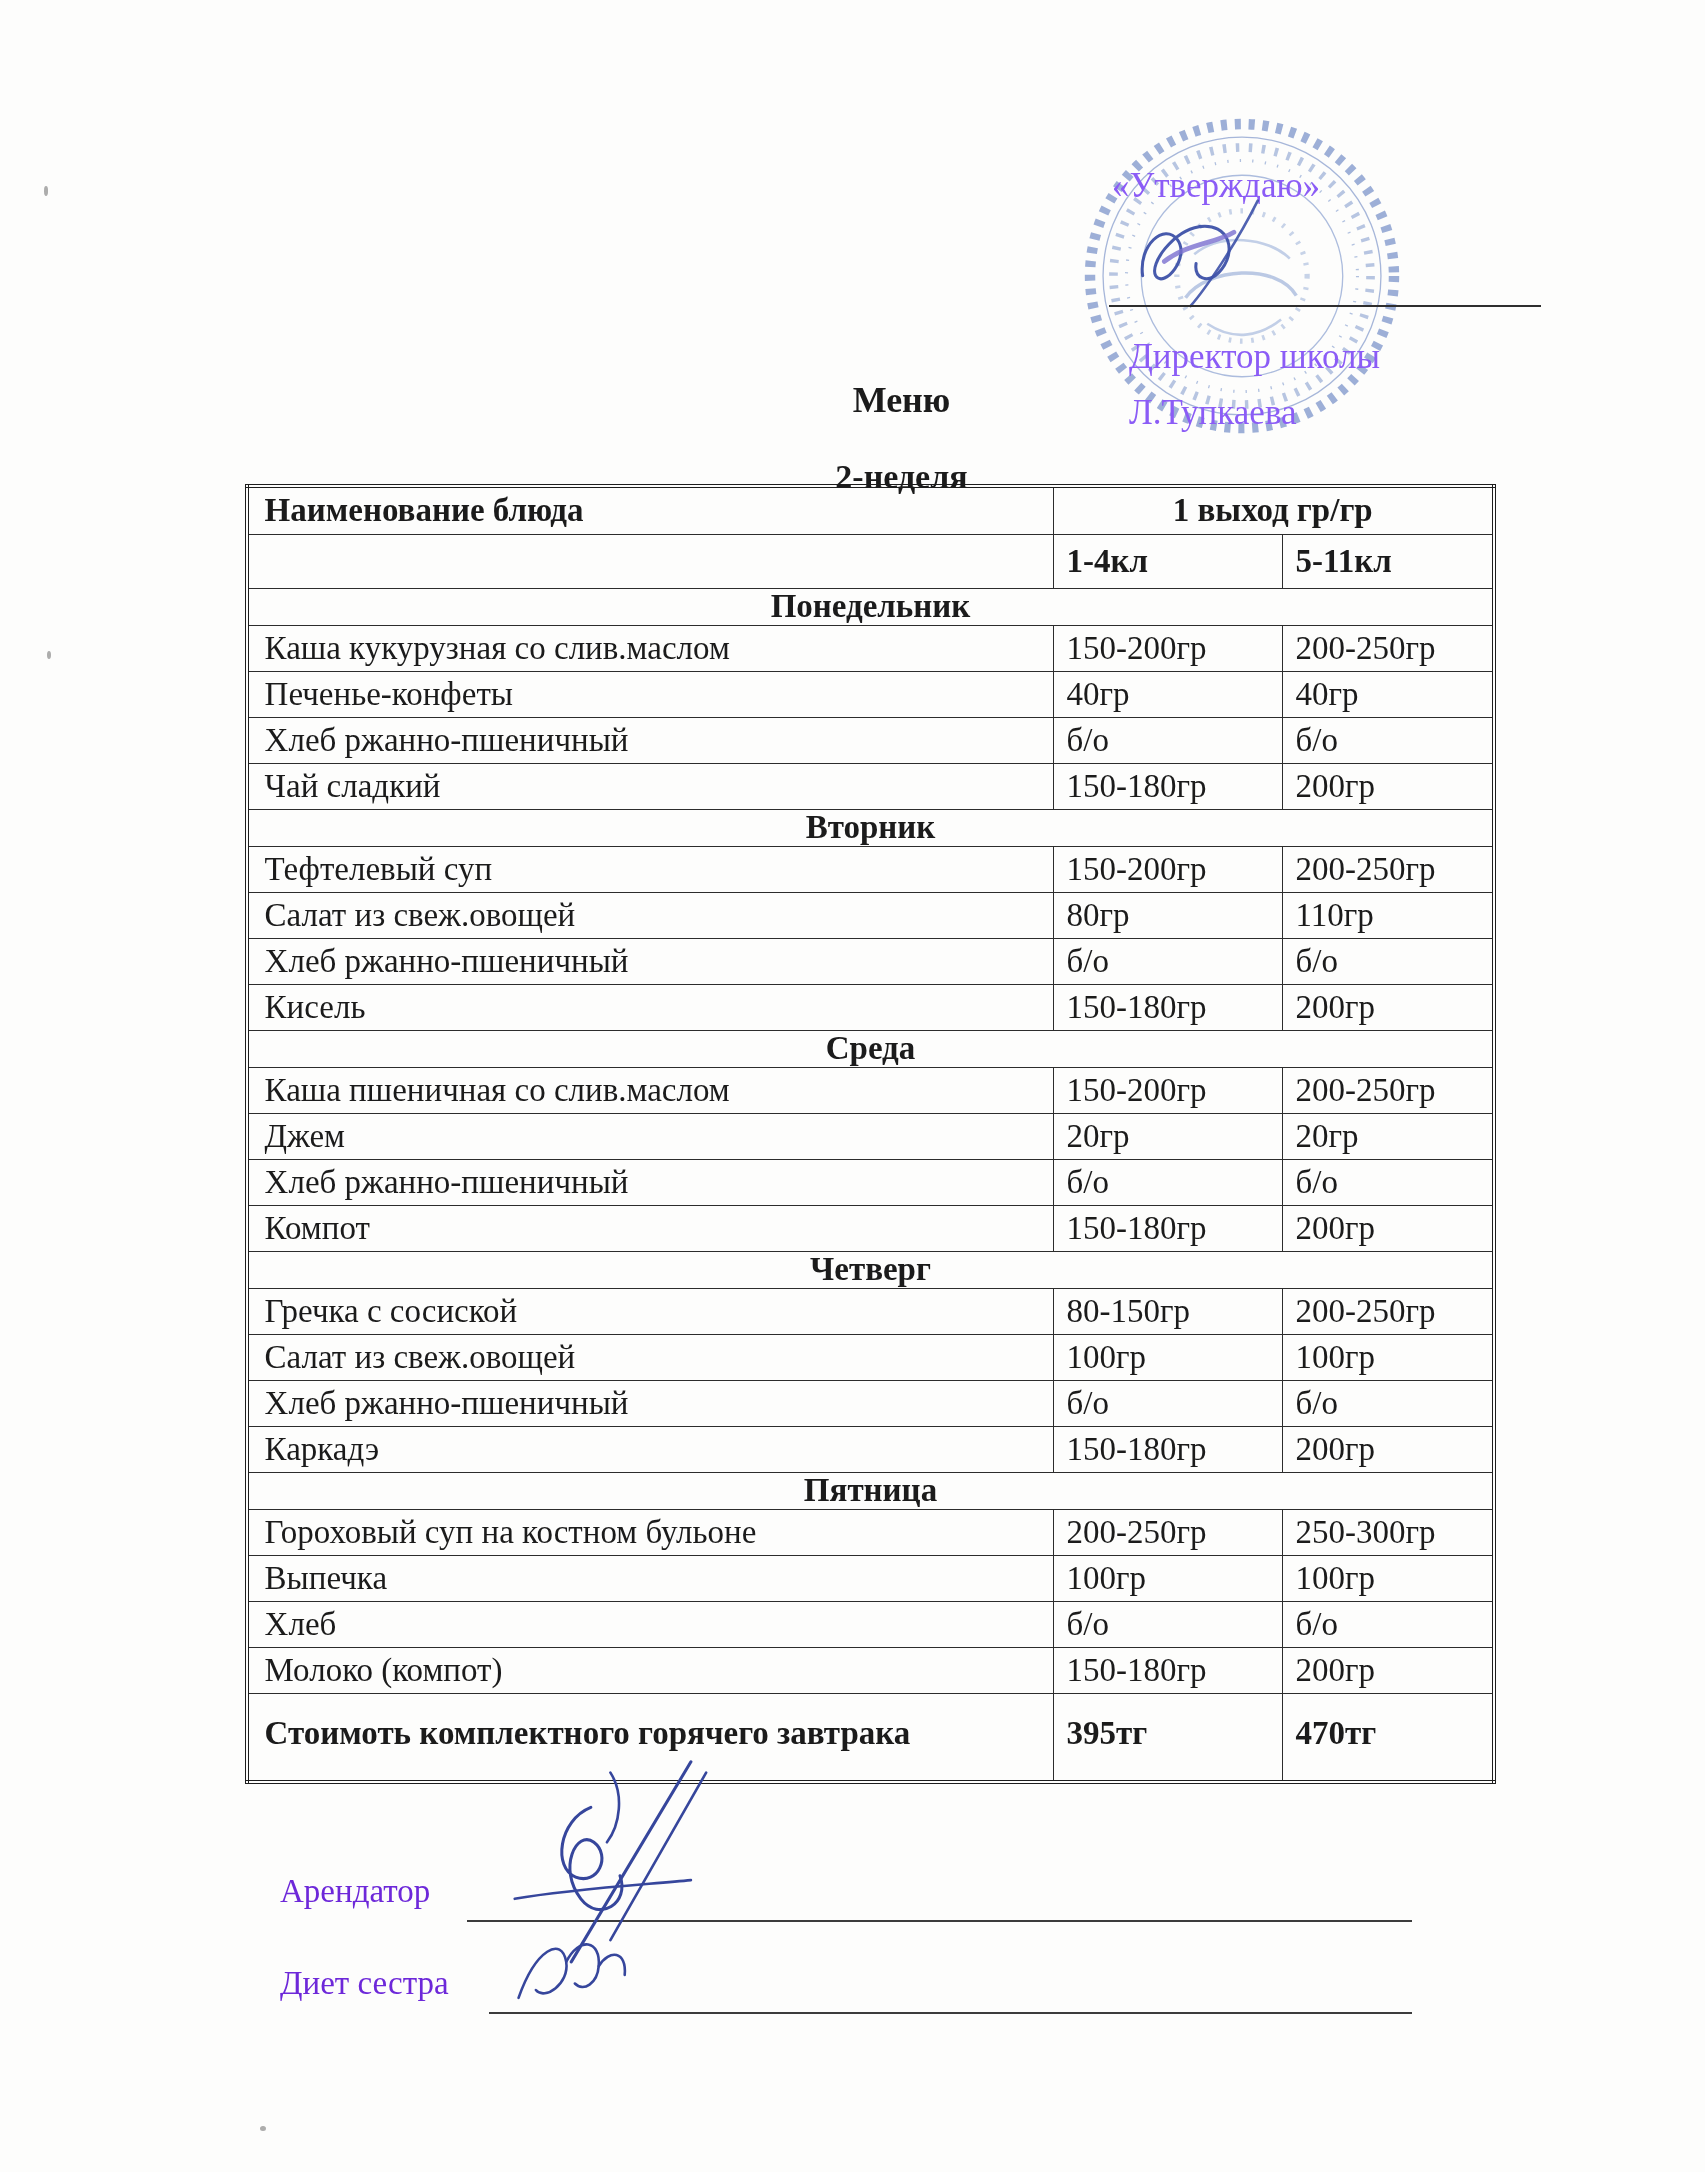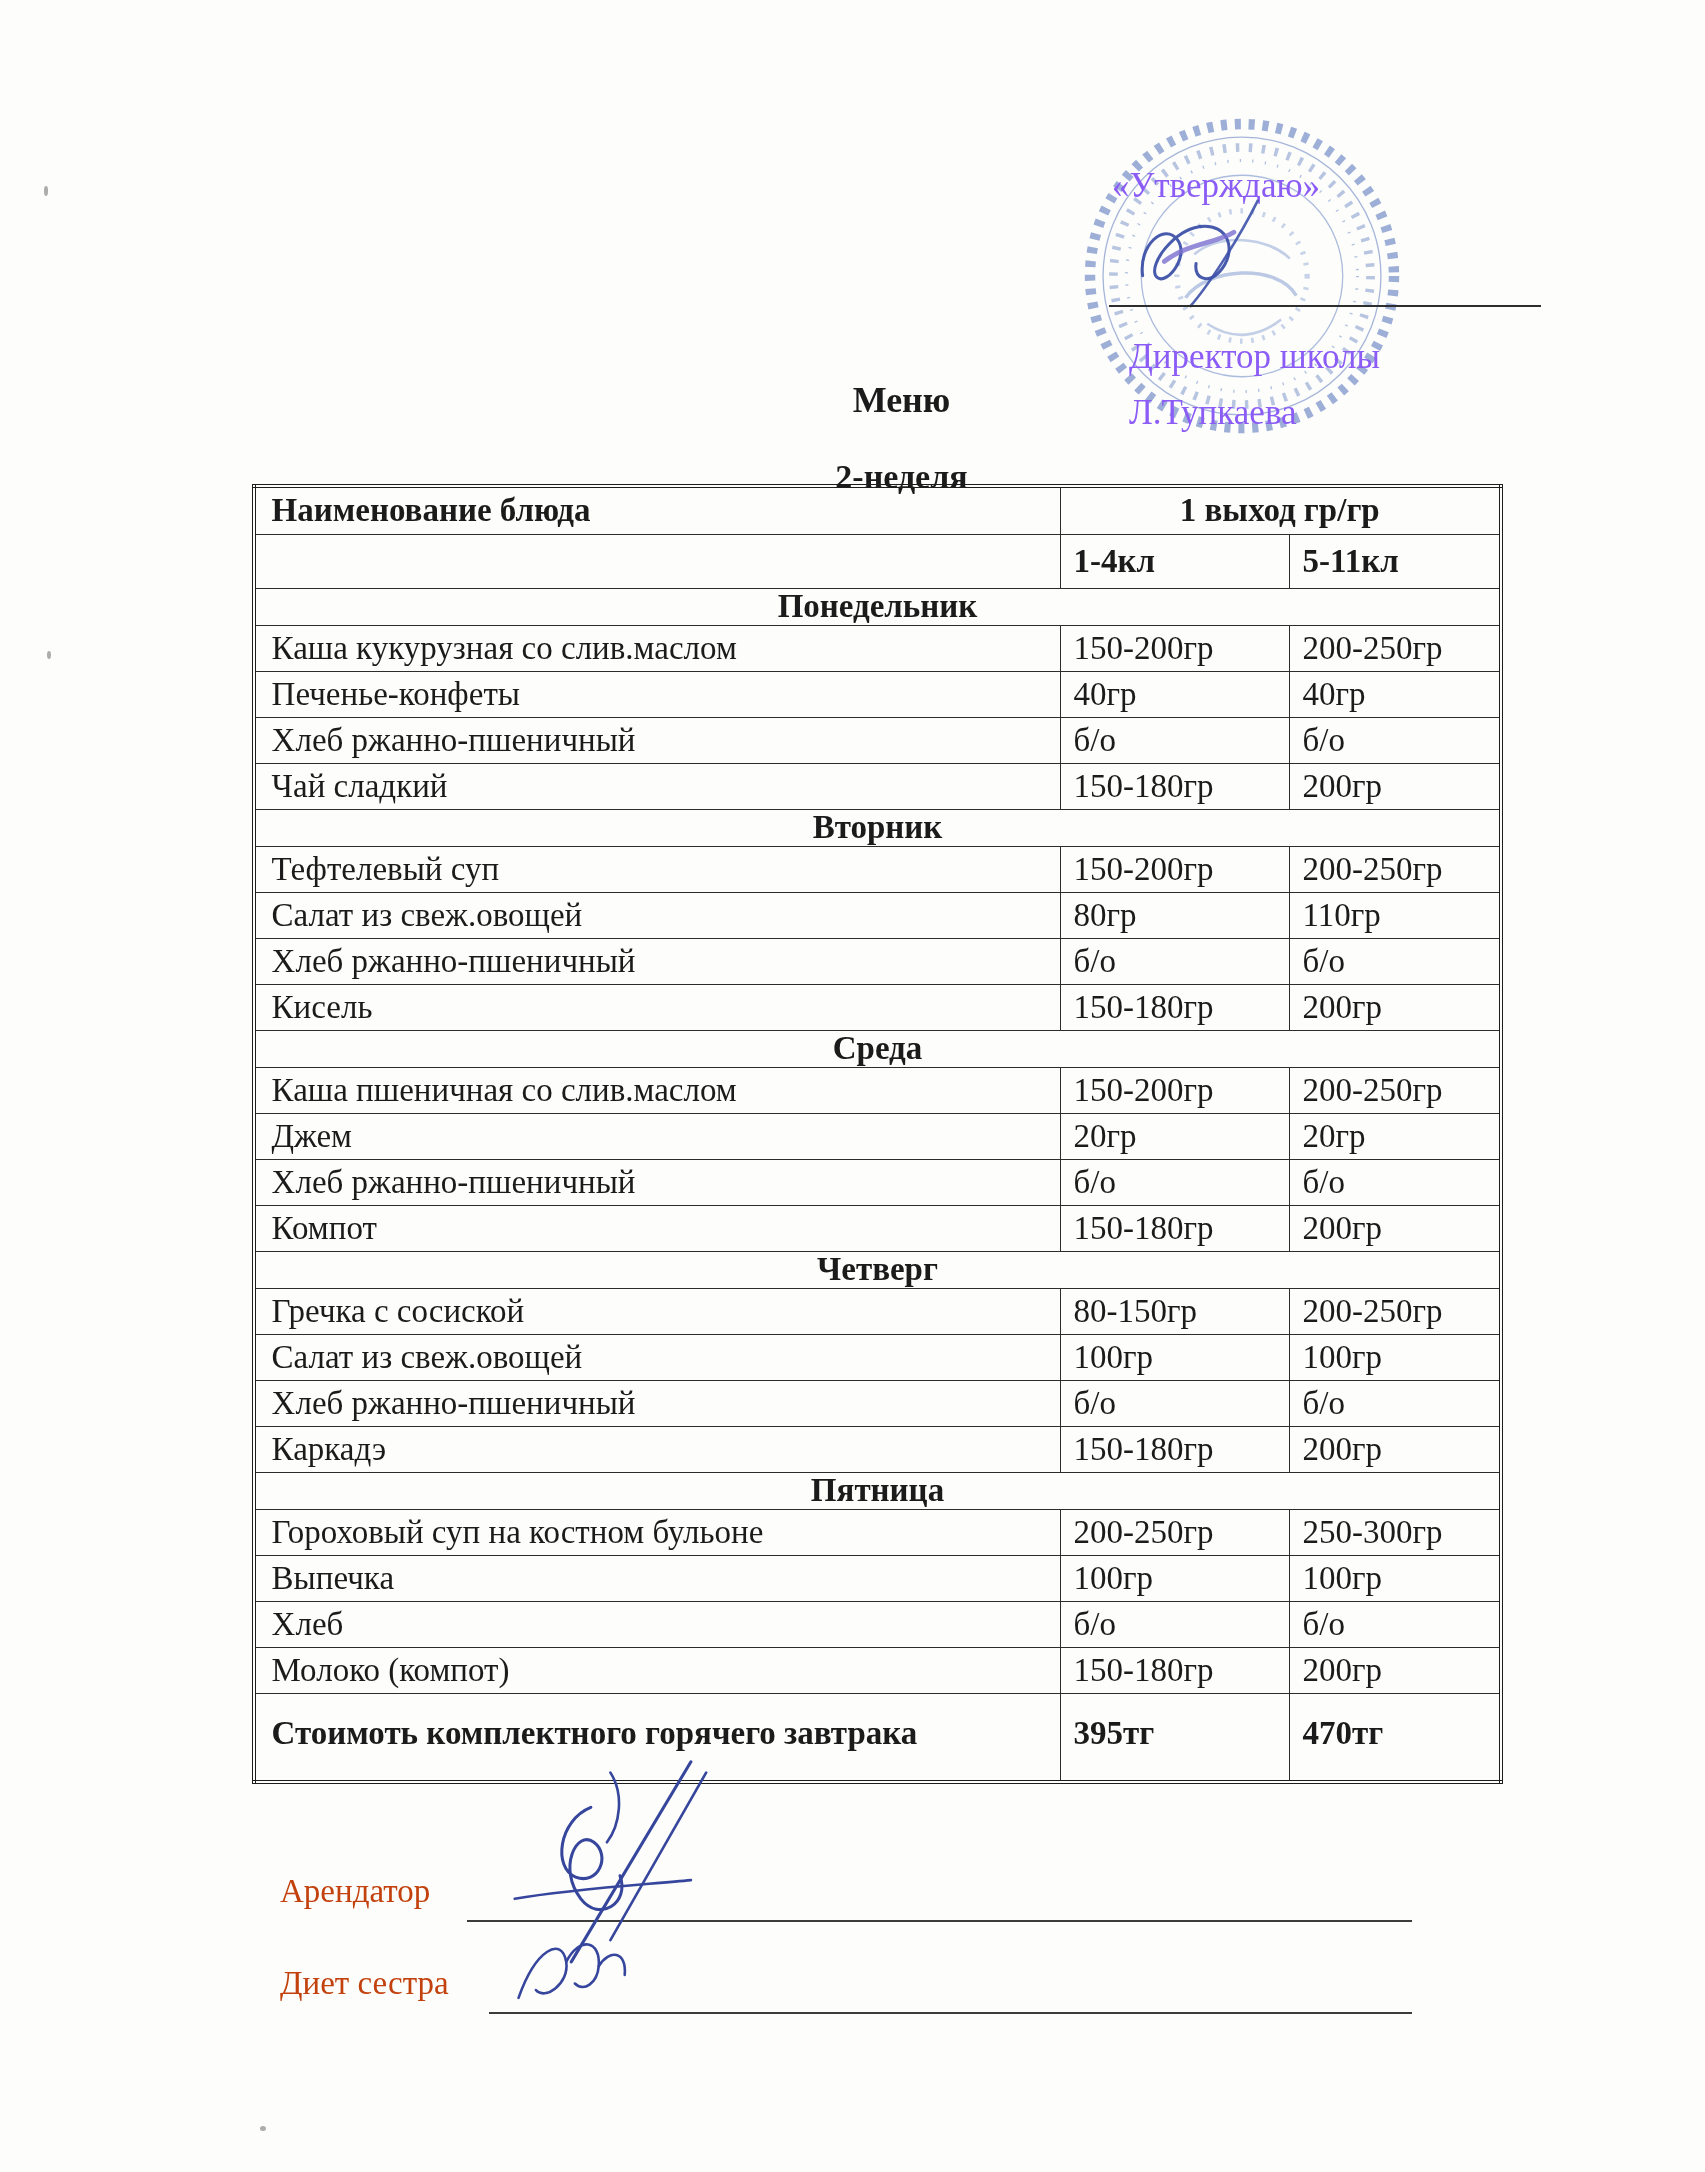--- a/index.html
+++ b/index.html
@@ -21,21 +21,21 @@
   #appr-role{left:1129px;top:338px;}
   #appr-name{left:1129px;top:394px;}
 
   
   .doc-title{left:771px;width:261px;text-align:center;font-weight:bold;white-space:nowrap;}
   #title{top:379px;font-size:36px;}
   #subtitle{top:458px;font-size:34px;}
 
   
   #menu-table{
-    left:252px;top:484px;width:1247px;
+    left:245px;top:484px;width:1247px;
     border-collapse:collapse;table-layout:fixed;
     border:4.8px double #1d1d1d;
   }
   #menu-table td{
     border:1.7px solid #2c2c2c;
     font-size:33px;line-height:1.05;vertical-align:middle;
     overflow:hidden;white-space:nowrap;
   }
   tr.h1{height:48px;}
   tr.h2{height:54px;}
@@ -44,21 +44,21 @@
   tr.cost-row{height:89px;}
   td.c1{padding-left:15.6px;}
   td.c2,td.c3{padding-left:13px;}
   td.th-name{font-weight:bold;font-size:35px;padding-left:15.6px;}
   td.th-span{font-weight:bold;font-size:35px;text-align:center;}
   td.th-sub{font-weight:bold;font-size:34px;padding-left:13px;}
   tr.day-row td{font-weight:bold;font-size:32px;text-align:center;padding:0;}
   tr.cost-row td{font-weight:bold;font-size:32px;vertical-align:bottom;padding-bottom:8px;}
 
   
-  .sig-label{font-size:33px;white-space:nowrap;color:#c2410c;}
+  .sig-label{font-size:33px;white-space:nowrap;color:#6d28d9;}
   #lbl-tenant{left:280px;top:1873px;}
   #line-tenant{left:467px;top:1920px;width:945px;height:1.7px;background:#3c3c3c;}
   #sig-tenant{left:506px;top:1753px;width:248px;height:222px;}
   #lbl-nurse{left:280px;top:1965px;}
   #line-nurse{left:489px;top:2012px;width:923px;height:1.7px;background:#3c3c3c;}
   #sig-nurse{left:500px;top:1909px;width:187px;height:117px;}
 
   
   .speck{background:#8a8a8a;border-radius:50%;opacity:.7;}
   #speck1{left:44px;top:186px;width:4.3px;height:9.6px;}

